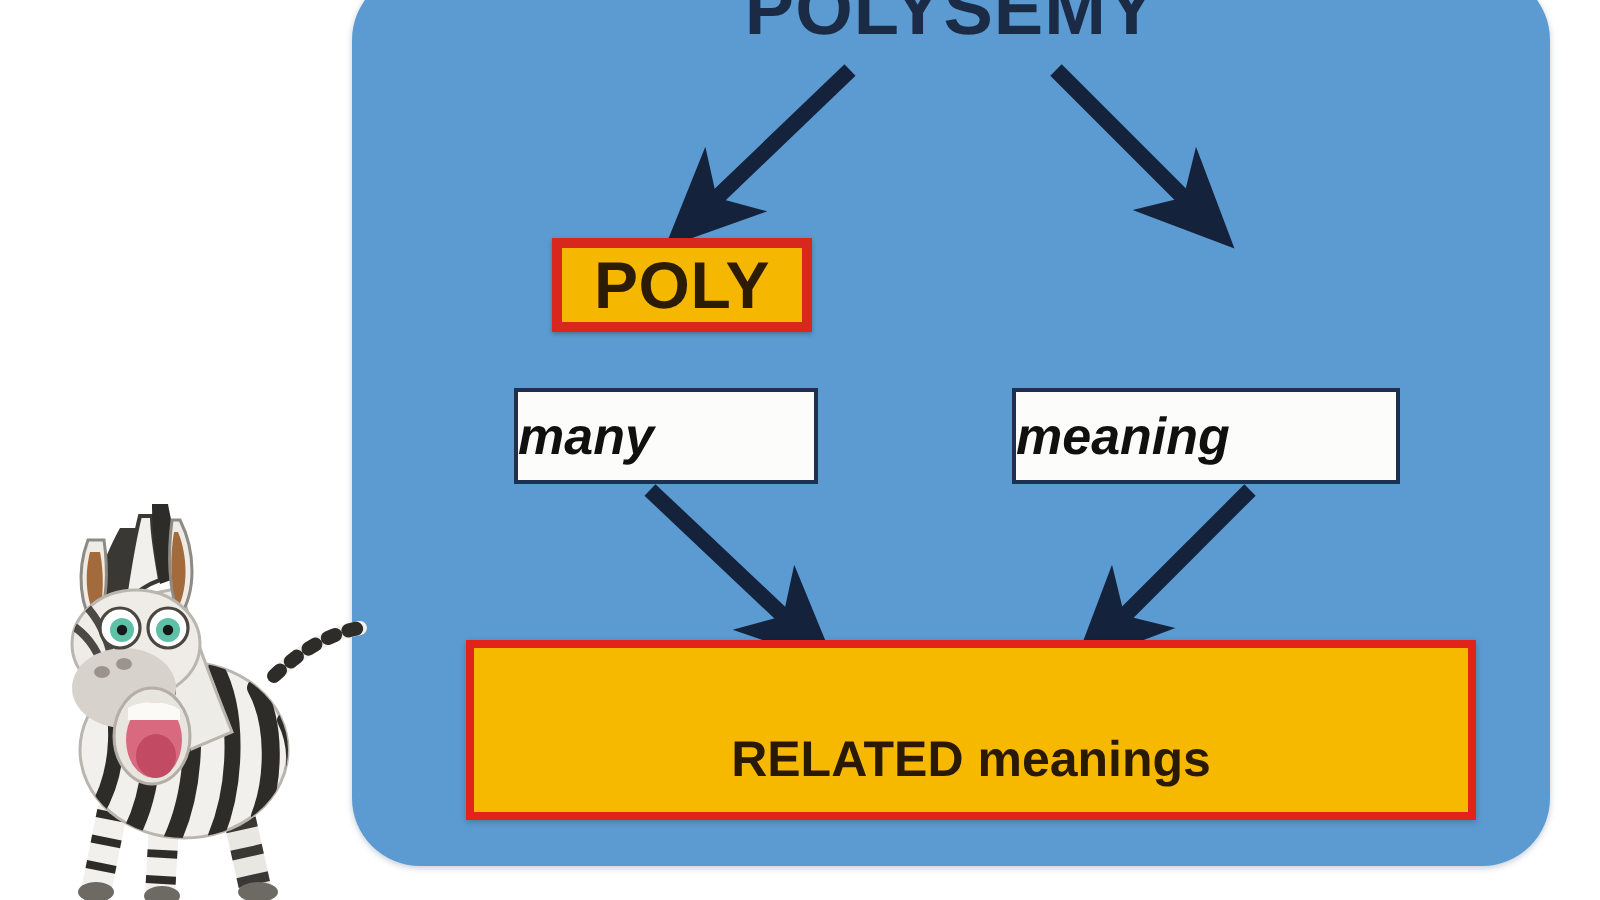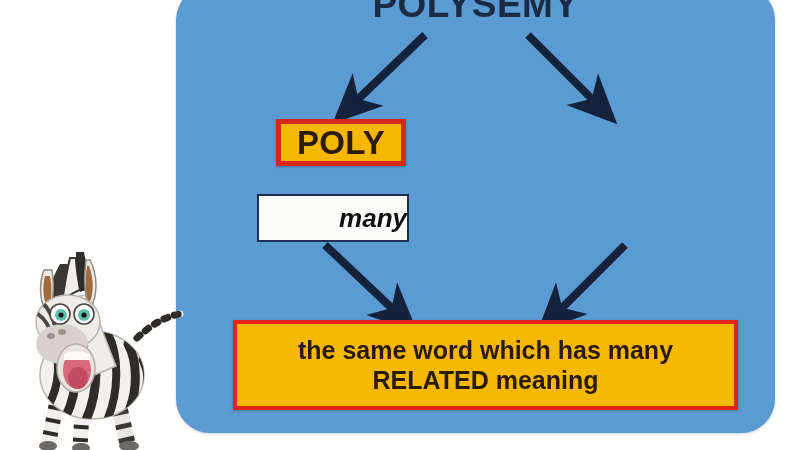--- a/index.html
+++ b/index.html
@@ -70,21 +70,21 @@
   }
 
   
   .gloss-box {
     position: absolute;
     background: #fcfcfa;
     border: 2px solid #1d3050;
     box-sizing: border-box;
     display: flex;
     align-items: center;
-    justify-content: flex-end;
+    justify-content: flex-start;
     font-style: italic;
     font-weight: 700;
     color: #101010;
     font-size: 26px;
   }
   .gloss-many    { left: 257px; top: 194px; width: 152px; height: 48px; }
   .gloss-meaning { left: 506px; top: 194px; width: 194px; height: 48px; }
 
   
   .result-box {
@@ -160,25 +160,28 @@
 
   <div class="term-box term-poly">
     <span>POLY</span>
   </div>
 
 
   <div class="gloss-box gloss-many">
     <span>many</span>
   </div>
 
+  <div class="gloss-box gloss-meaning">
+    <span>meaning</span>
+  </div>
 
   <div class="result-box">
     <div>
-      <span>the same word which has many</span><br>
-      <span>RELATED meaning</span>
+      <br>
+      <span>RELATED meanings</span>
     </div>
   </div>
 
   <svg class="zebra" viewBox="0 0 182 240" xmlns="http://www.w3.org/2000/svg">
     <defs>
       <clipPath id="bodyClip">
         <ellipse cx="88" cy="165" rx="52" ry="44"></ellipse>
       </clipPath>
       <clipPath id="neckClip">
         <path d="M46,92 C40,128 48,158 74,172 L110,158 C98,126 92,104 86,86 Z"></path>

